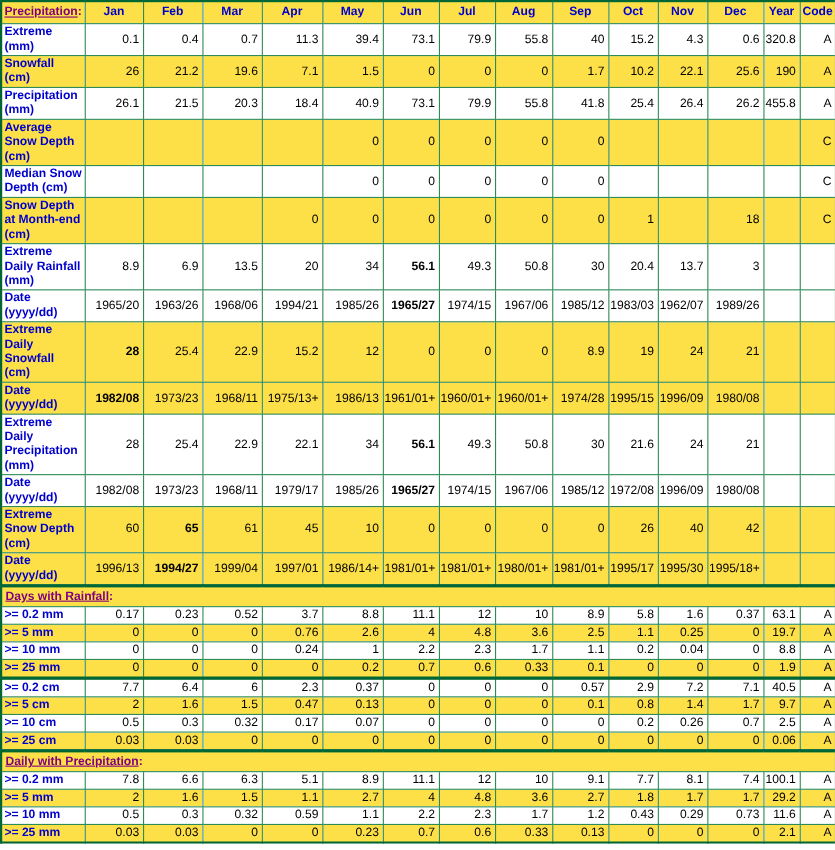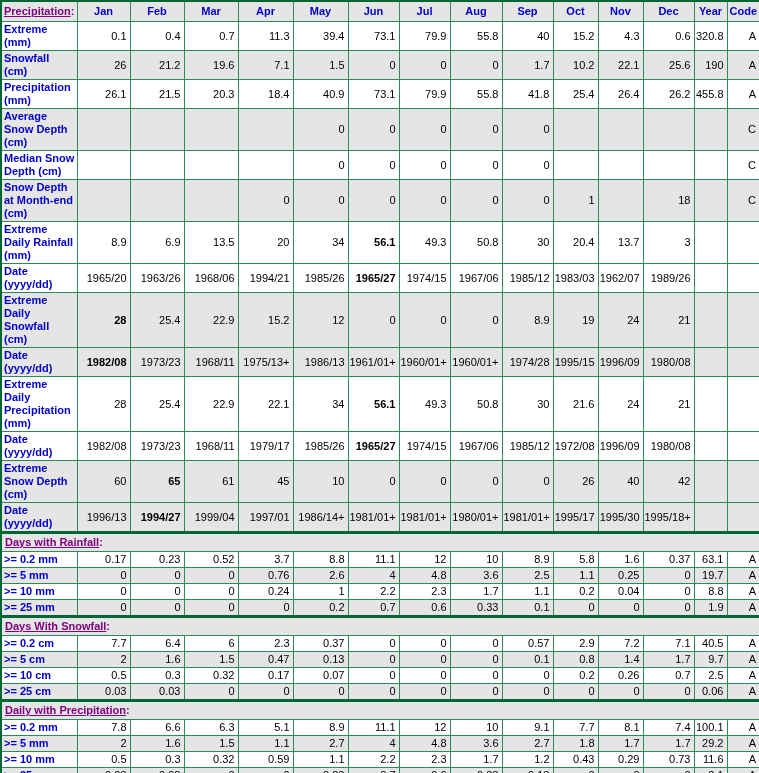--- a/index.html
+++ b/index.html
@@ -1,21 +1,21 @@
 <!DOCTYPE html>
 <html><head>
 <meta charset="utf-8">
 <style>
   html,body{margin:0;padding:0;background:#fff;}
   .wrap{width:759px;font-family:"Liberation Sans",sans-serif;}
   table{border-collapse:collapse;table-layout:fixed;width:759px;border:2px solid #006633;}
   table.sect{margin-top:-1px;}
   td,th{border:1px solid #2E8B57;font-size:11px;line-height:13px;vertical-align:middle;overflow:hidden;}
   tr.w{background:#FFFFFF;}
-  tr.g{background:#e5e5e5;padding-left:20px;}
+  tr.g{background:#fde047;padding-left:20px;}
   th.colh{color:#0000CC;font-weight:bold;padding:3px 1px;}
   th.hlbl{text-align:left;padding:3px 2px;}
   td.lbl{color:#0000CC;font-weight:bold;white-space:pre;text-align:left;padding:1px 1px 1px 2px;}
   td.num{text-align:right;white-space:nowrap;color:#000;padding:1px 3px 1px 1px;}
   td.num.b{font-weight:bold;}
   .plink{color:#800080;font-weight:bold;text-decoration:underline;}
   .hsuf{color:#800080;font-weight:bold;}
   td.secthead{text-align:left;padding:2px 3px;}
 </style>
 </head>
@@ -424,23 +424,20 @@
         <col style="width: 51px;">
         <col style="width: 52px;">
         <col style="width: 51px;">
         <col style="width: 45px;">
         <col style="width: 45px;">
         <col style="width: 51px;">
         <col style="width: 33px;">
         <col style="width: 33px;">
       </colgroup>
       <tbody>
-        <tr class="g">
-          <td class="secthead" colspan="15"><span class="plink">Days With Snowfall</span><span class="hsuf">:</span></td>
-        </tr>
         <tr class="w">
           <td class="lbl">&gt;= 0.2 cm</td>
           <td class="num">7.7</td>
           <td class="num">6.4</td>
           <td class="num">6</td>
           <td class="num">2.3</td>
           <td class="num">0.37</td>
           <td class="num">0</td>
           <td class="num">0</td>
           <td class="num">0</td>

